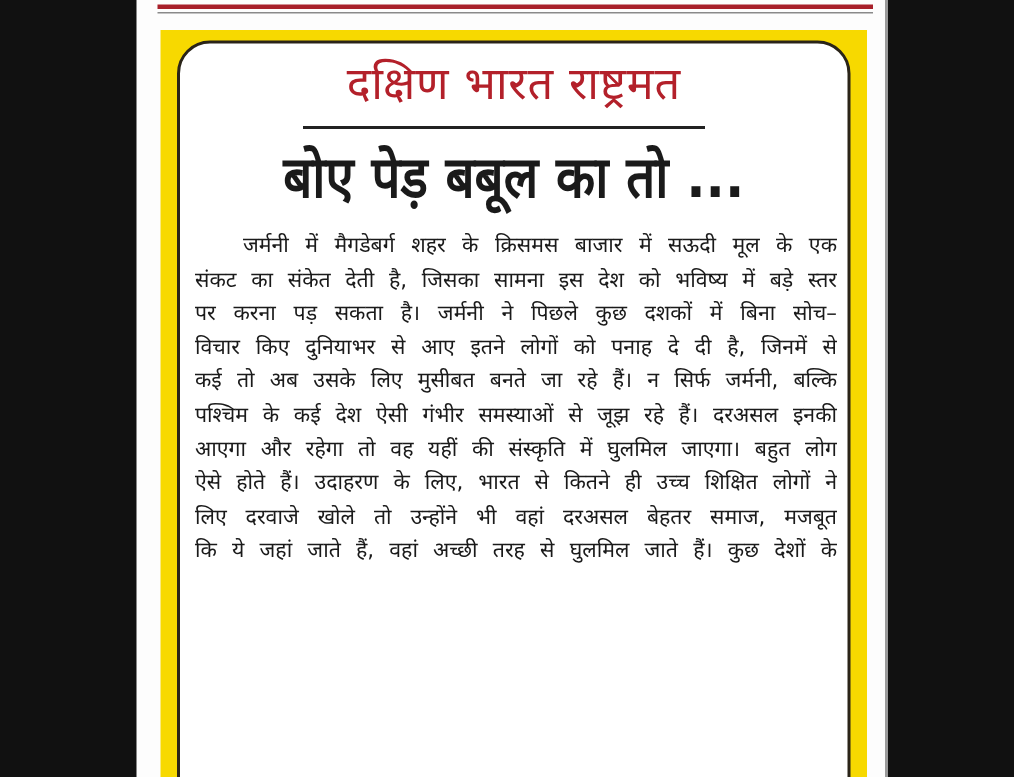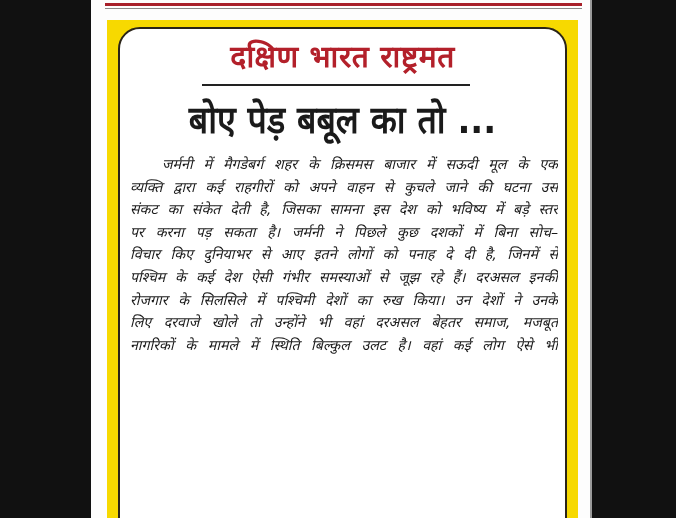--- a/index.html
+++ b/index.html
@@ -53,21 +53,21 @@
     border: 2px solid #2a2418;
     border-radius: 22px;
   }
   .masthead {
     position: absolute;
     left: 0;
     top: 8px;
     width: 100%;
     text-align: center;
     font-family: "DejaVu Sans", sans-serif;
-    font-weight: bold;
+    font-weight: normal;
     font-size: 30px;
     line-height: 40px;
     color: #b3202a;
     letter-spacing: 0.5px;
   }
   .divider {
     position: absolute;
     left: 82px;
     top: 55px;
     width: 268px;
@@ -97,45 +97,45 @@
     font-size: 14.2px;
     line-height: 22.6px;
     color: #1a1a1a;
   }
   .line {
     display: block;
     white-space: nowrap;
     text-align: justify;
     text-align-last: justify;
     overflow: hidden;
-    font-style: italic;
   }
   .line.indent {
     padding-left: 32px;
   }
 </style>
 </head>
 <body>
 
 <div class="page">
   <div class="rule-red"></div>
   <div class="rule-grey"></div>
 
   <div class="yellow-box">
     <div class="inner-box">
       <div class="masthead">दक्षिण भारत राष्ट्रमत</div>
       <div class="divider"></div>
       <div class="headline">बोए पेड़ बबूल का तो ...</div>
 
       <div class="body-text">
         <span class="line indent">जर्मनी में मैगडेबर्ग शहर के क्रिसमस बाजार में सऊदी मूल के एक</span>
-        <span class="line">व्यक्ति द्वारा कई राहगीरों को अपने वाहन से कुचले जाने की घटना उस</span>
         <span class="line">संकट का संकेत देती है, जिसका सामना इस देश को भविष्य में बड़े स्तर</span>
         <span class="line">पर करना पड़ सकता है। जर्मनी ने पिछले कुछ दशकों में बिना सोच–</span>
         <span class="line">विचार किए दुनियाभर से आए इतने लोगों को पनाह दे दी है, जिनमें से</span>
+        <span class="line">कई तो अब उसके लिए मुसीबत बनते जा रहे हैं। न सिर्फ जर्मनी, बल्कि</span>
         <span class="line">पश्चिम के कई देश ऐसी गंभीर समस्याओं से जूझ रहे हैं। दरअसल इनकी</span>
-        <span class="line">रोजगार के सिलसिले में पश्चिमी देशों का रुख किया। उन देशों ने उनके</span>
+        <span class="line">आएगा और रहेगा तो वह यहीं की संस्कृति में घुलमिल जाएगा। बहुत लोग</span>
+        <span class="line">ऐसे होते हैं। उदाहरण के लिए, भारत से कितने ही उच्च शिक्षित लोगों ने</span>
         <span class="line">लिए दरवाजे खोले तो उन्होंने भी वहां दरअसल बेहतर समाज, मजबूत</span>
-        <span class="line">नागरिकों के मामले में स्थिति बिल्कुल उलट है। वहां कई लोग ऐसे भी</span>
+        <span class="line">कि ये जहां जाते हैं, वहां अच्छी तरह से घुलमिल जाते हैं। कुछ देशों के</span>
       </div>
     </div>
   </div>
 </div>
 
 </body></html>

